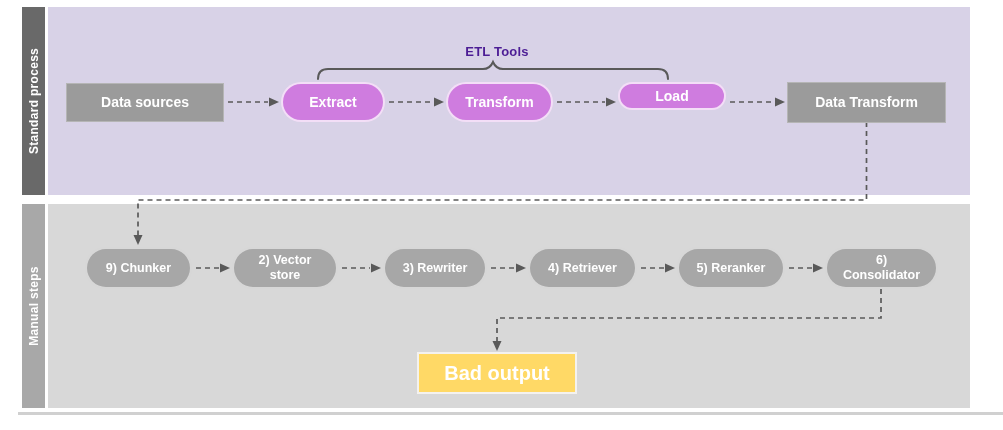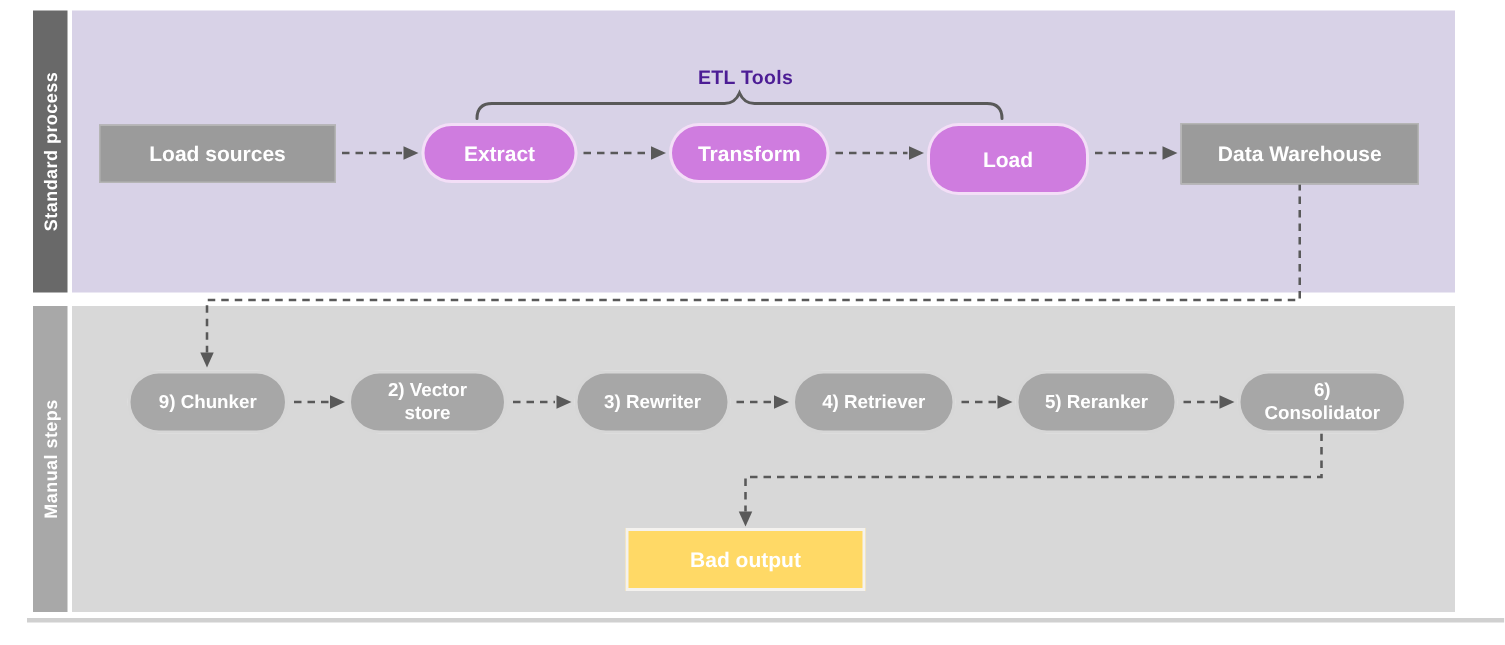--- a/index.html
+++ b/index.html
@@ -20,21 +20,21 @@
   .body-bottom{top:204px;height:204px;background:var(--lane_gray);}
   .divider{position:absolute;left:18px;top:412px;width:985px;height:3px;background:#d0d0d0;}
   .node{
     position:absolute;box-sizing:border-box;display:flex;align-items:center;justify-content:center;
     color:#ffffff;font-weight:bold;text-align:center;white-space:pre-line;line-height:15px;
   }
   .rect-gray{background:var(--node_gray);border:1.5px solid #b5b5b5;font-size:14px;}
   .pill{border-radius:21px;text-align:center;}
   .pill-magenta{background:var(--pill_magenta);border:2px solid rgba(255,255,255,.75);font-size:14px;}
   .pill-gray{background:var(--pill_gray);border:2px solid rgba(255,255,255,.55);font-size:12.5px;}
-  .rect-yellow{background:var(--bad_yellow);border:2px solid #f4f2ef;font-size:14px;}
+  .rect-yellow{background:var(--bad_yellow);border:2px solid #f4f2ef;font-size:20px;}
   .bracket-label{
     position:absolute;left:447px;top:44px;width:100px;text-align:center;
     font-size:13px;font-weight:bold;color:#4c1d95;letter-spacing:.2px;
   }
   svg.connectors{position:absolute;left:0;top:0;pointer-events:none;}
   .dash{stroke:var(--connector);stroke-width:1.7;stroke-dasharray:5 4;fill:none;}
   .solid{stroke:var(--connector);stroke-width:2;fill:none;stroke-linecap:round;}
   .head{fill:var(--connector);stroke:none;}
 </style>
 </head>
@@ -97,25 +97,25 @@
         <polygon class="head" points="813,263.5 823,268 813,272.5"></polygon>
     </g>
     <g>
       <path class="dash" d="M881 289 V318 H497 V341"></path>
       <polygon class="head" points="492.5,341 501.5,341 497,351"></polygon>
     </g>
   </svg>
 
   <div class="bracket-label">ETL Tools</div>
 
-  <div class="node rect-gray" style="left:66px;top:83px;width:158px;height:39px;">Load sources</div>
+  <div class="node rect-gray" style="left:66px;top:83px;width:158px;height:39px;">Data sources</div>
   <div class="node pill pill-magenta" style="left:281px;top:82px;width:104px;height:40px;">Extract</div>
   <div class="node pill pill-magenta" style="left:446px;top:82px;width:107px;height:40px;">Transform</div>
-  <div class="node pill pill-magenta" style="left:618px;top:82px;width:108px;height:48px;">Load</div>
-  <div class="node rect-gray" style="left:787px;top:82px;width:159px;height:41px;">Data Warehouse</div>
+  <div class="node pill pill-magenta" style="left:618px;top:82px;width:108px;height:28px;">Load</div>
+  <div class="node rect-gray" style="left:787px;top:82px;width:159px;height:41px;">Data Transform</div>
 
   <div class="node pill pill-gray" style="left:85px;top:247px;width:107px;height:42px;">9) Chunker</div>
   <div class="node pill pill-gray" style="left:232px;top:247px;width:106px;height:42px;">2) Vector
 store</div>
   <div class="node pill pill-gray" style="left:383px;top:247px;width:104px;height:42px;">3) Rewriter</div>
   <div class="node pill pill-gray" style="left:528px;top:247px;width:109px;height:42px;">4) Retriever</div>
   <div class="node pill pill-gray" style="left:677px;top:247px;width:108px;height:42px;">5) Reranker</div>
   <div class="node pill pill-gray" style="left:825px;top:247px;width:113px;height:42px;">6)
 Consolidator</div>
   <div class="node rect-yellow" style="left:417px;top:352px;width:160px;height:42px;">Bad output</div>

